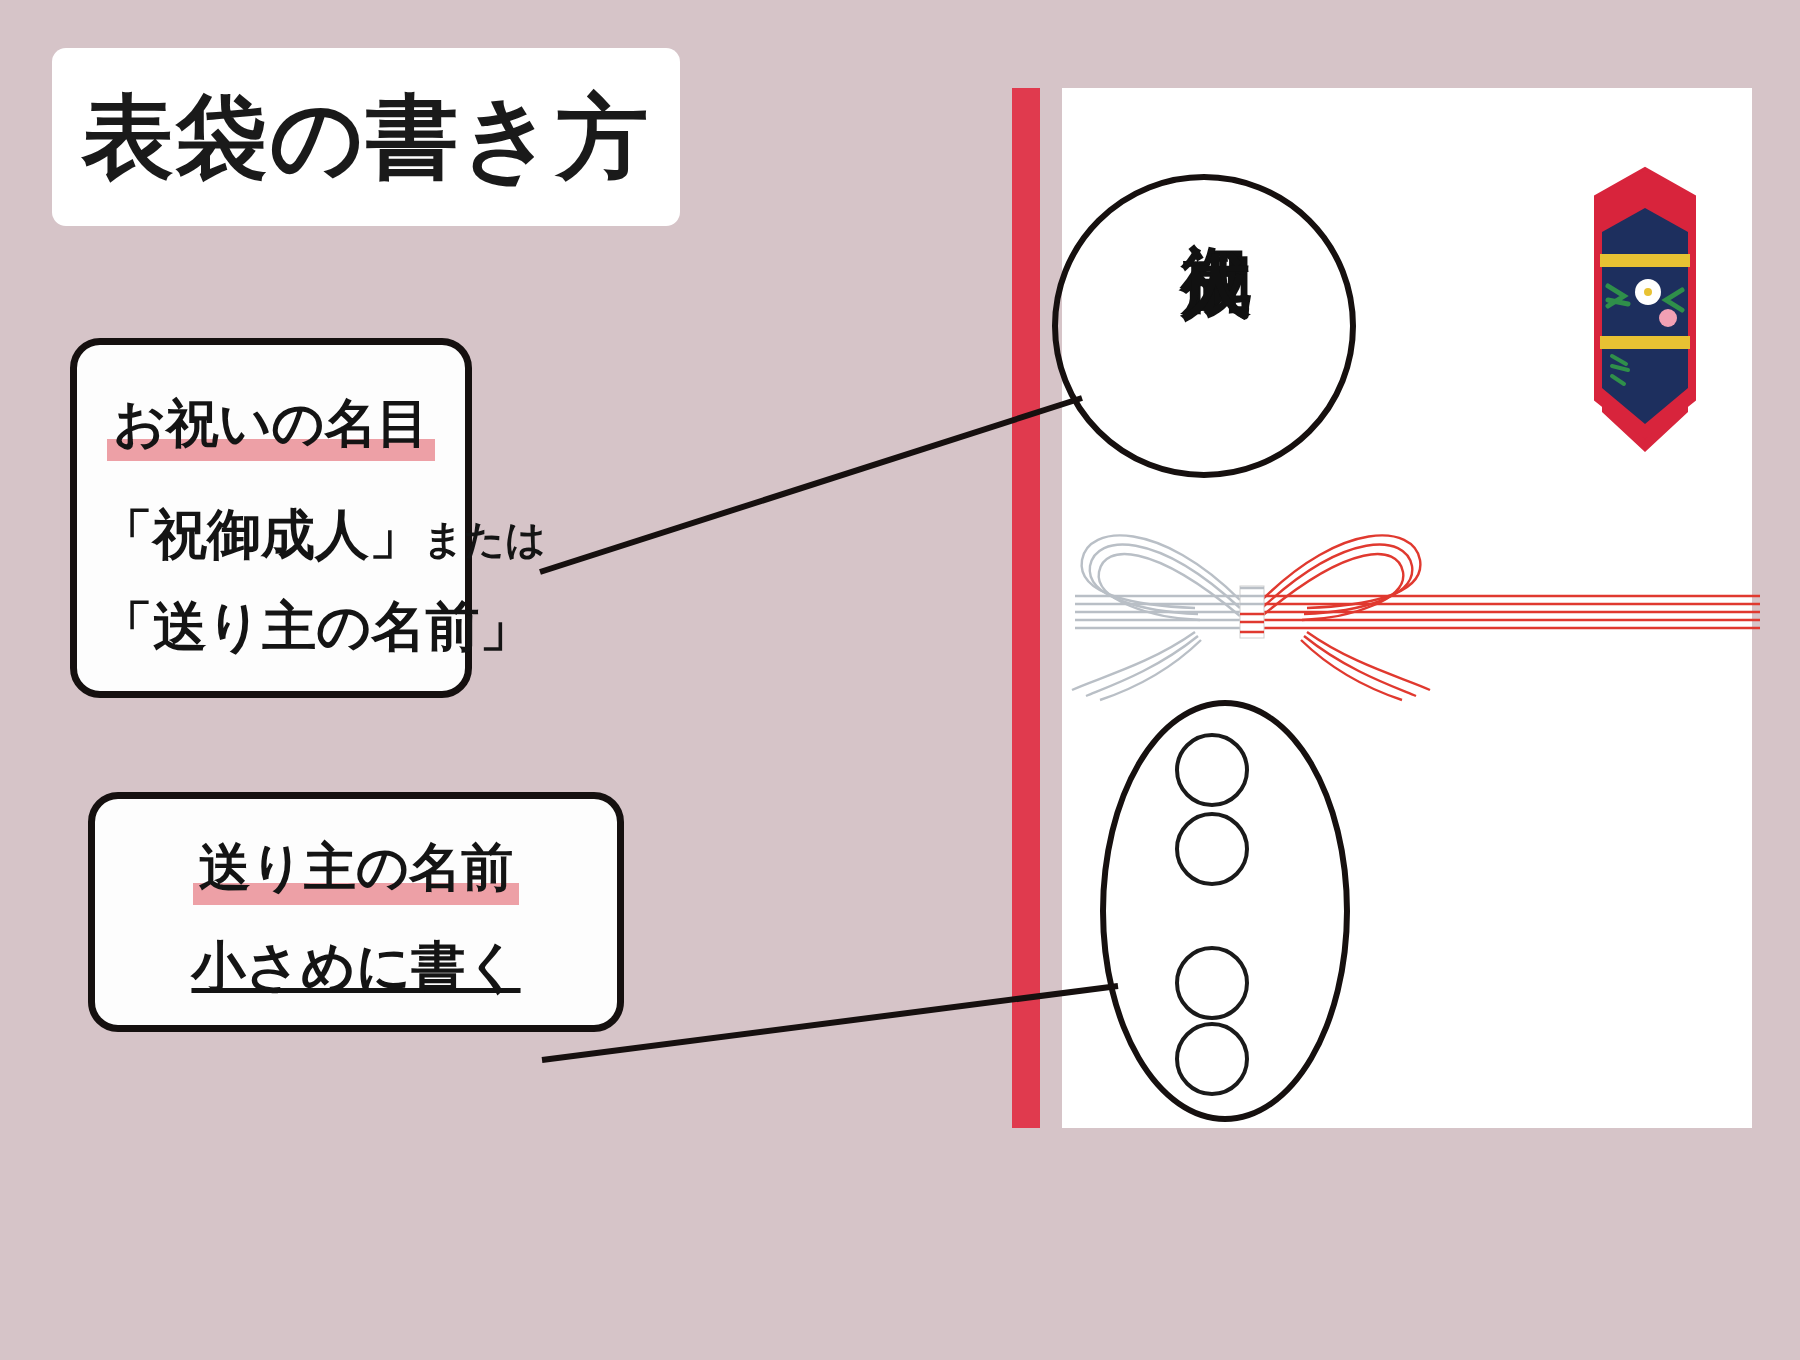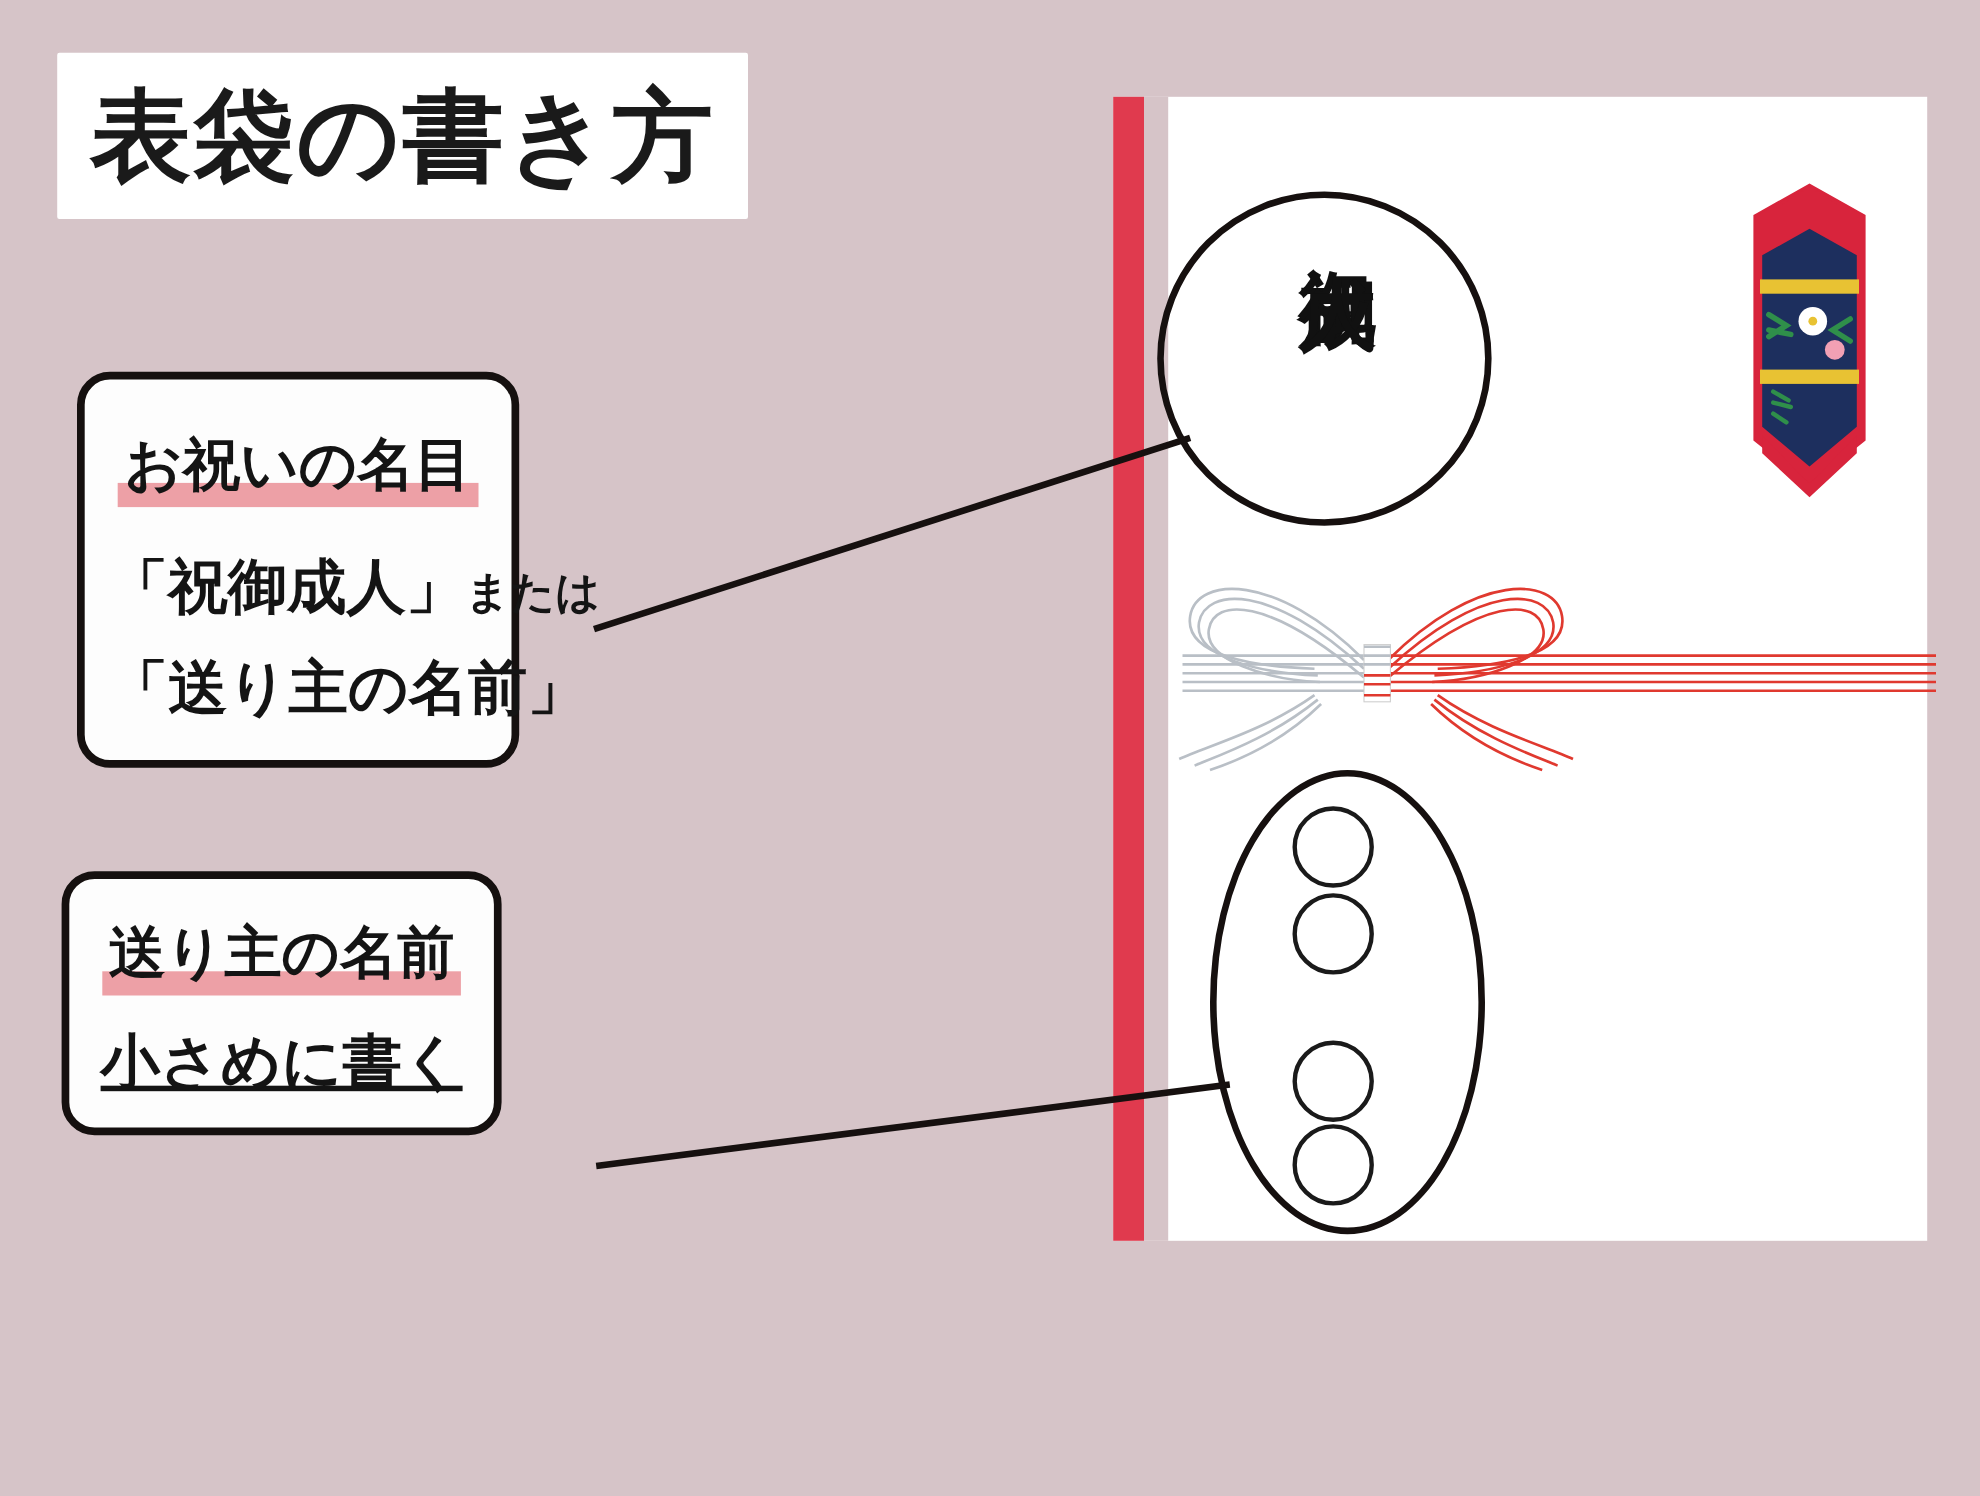--- a/index.html
+++ b/index.html
@@ -7,37 +7,37 @@
     width:1800px;height:1360px;
     background:#d6c4c8;
     font-family:"Liberation Sans","DejaVu Sans",sans-serif;
     overflow:hidden;
     position:relative;
   }
   .stage{position:absolute;inset:0;}
 
   
   #title-box{
-    position:absolute;left:52px;top:48px;width:628px;height:151px;
-    background:#ffffff;border-radius:2px;
+    position:absolute;left:52px;top:48px;width:628px;height:178px;
+    background:#ffffff;border-radius:14px;
     display:flex;align-items:center;justify-content:center;
   }
   #title-text{
     font-size:92px;font-weight:700;color:#1a1a1a;
     letter-spacing:2px;line-height:1;white-space:nowrap;
   }
 
   
   .callout{
     position:absolute;background:#fdfdfd;
     border:7px solid #15100f;border-radius:30px;
     box-sizing:border-box;
   }
   #callout-1{left:70px;top:338px;width:402px;height:360px;}
-  #callout-2{left:56px;top:792px;width:400px;height:240px;}
+  #callout-2{left:88px;top:792px;width:536px;height:240px;}
 
   .callout-head{
     position:relative;display:inline-block;
     font-size:52px;font-weight:700;color:#141414;
     line-height:1;white-space:nowrap;
   }
   .callout-head .hl{
     position:absolute;left:-6px;right:-6px;bottom:-12px;height:22px;
     background:#eda0a6;z-index:0;
   }

